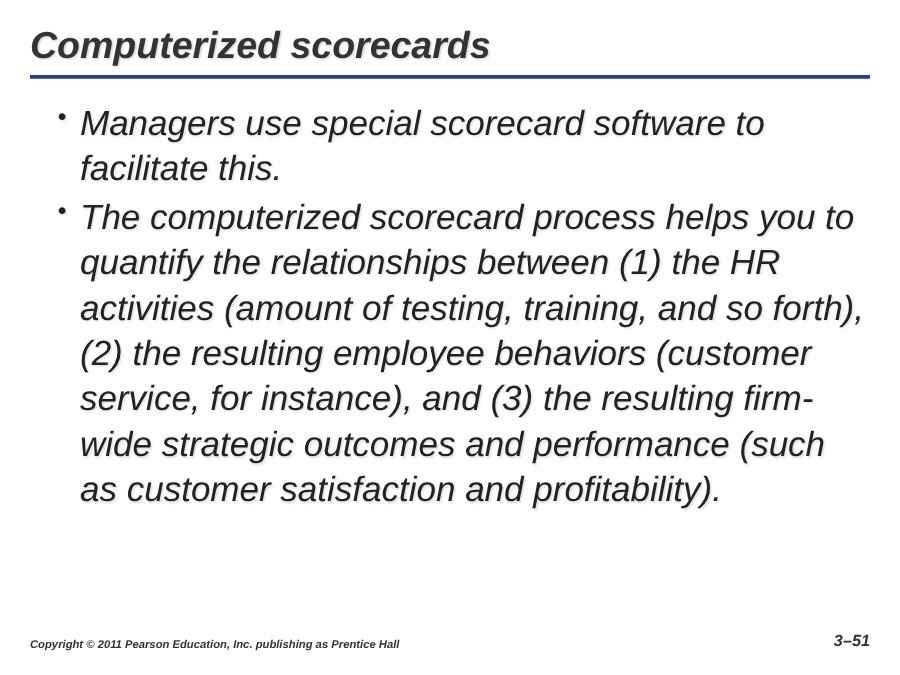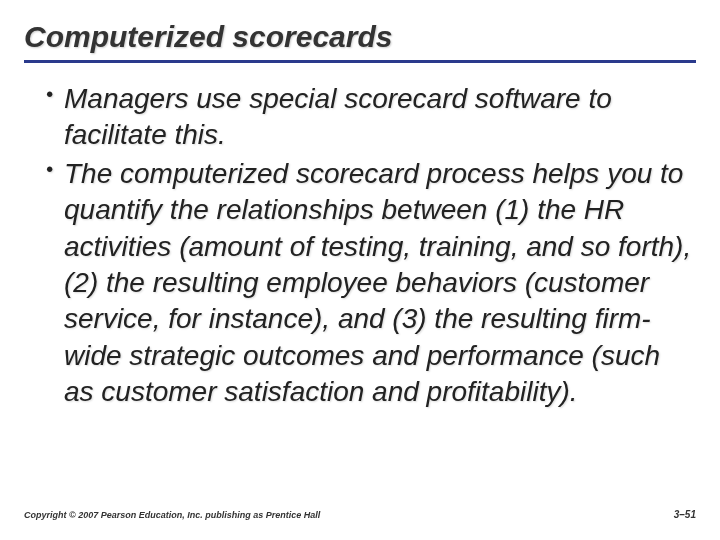--- a/index.html
+++ b/index.html
@@ -68,33 +68,33 @@
       justify-content: space-between;
       align-items: flex-end;
       font-size: 9px;
       color: #333333;
       font-weight: bold;
     }
     .copyright {
       font-size: 9px;
     }
     .page-number {
-      font-size: 10px;
+      font-size: 13px;
       text-align: center;
     }
   </style>
 </head>
 <body>
 
 <div class="slide">
   <h1 class="title">Computerized scorecards</h1>
   <div class="underline"></div>
   <div class="content">
     <ul class="bullet-list">
       <li class="bullet-item">Managers use special scorecard software to facilitate this.</li>
       <li class="bullet-item">The computerized scorecard process helps you to quantify the relationships between (1) the HR activities (amount of testing, training, and so forth), (2) the resulting employee behaviors (customer service, for instance), and (3) the resulting firm-wide strategic outcomes and performance (such as customer satisfaction and profitability).</li>
     </ul>
   </div>
   <div class="footer">
-    <span class="copyright">Copyright © 2007 Pearson Education, Inc. publishing as Prentice Hall</span>
+    <span class="copyright">Copyright © 2011 Pearson Education, Inc. publishing as Prentice Hall</span>
     <span class="page-number">3–51</span>
   </div>
 </div>
 
 </body></html>

